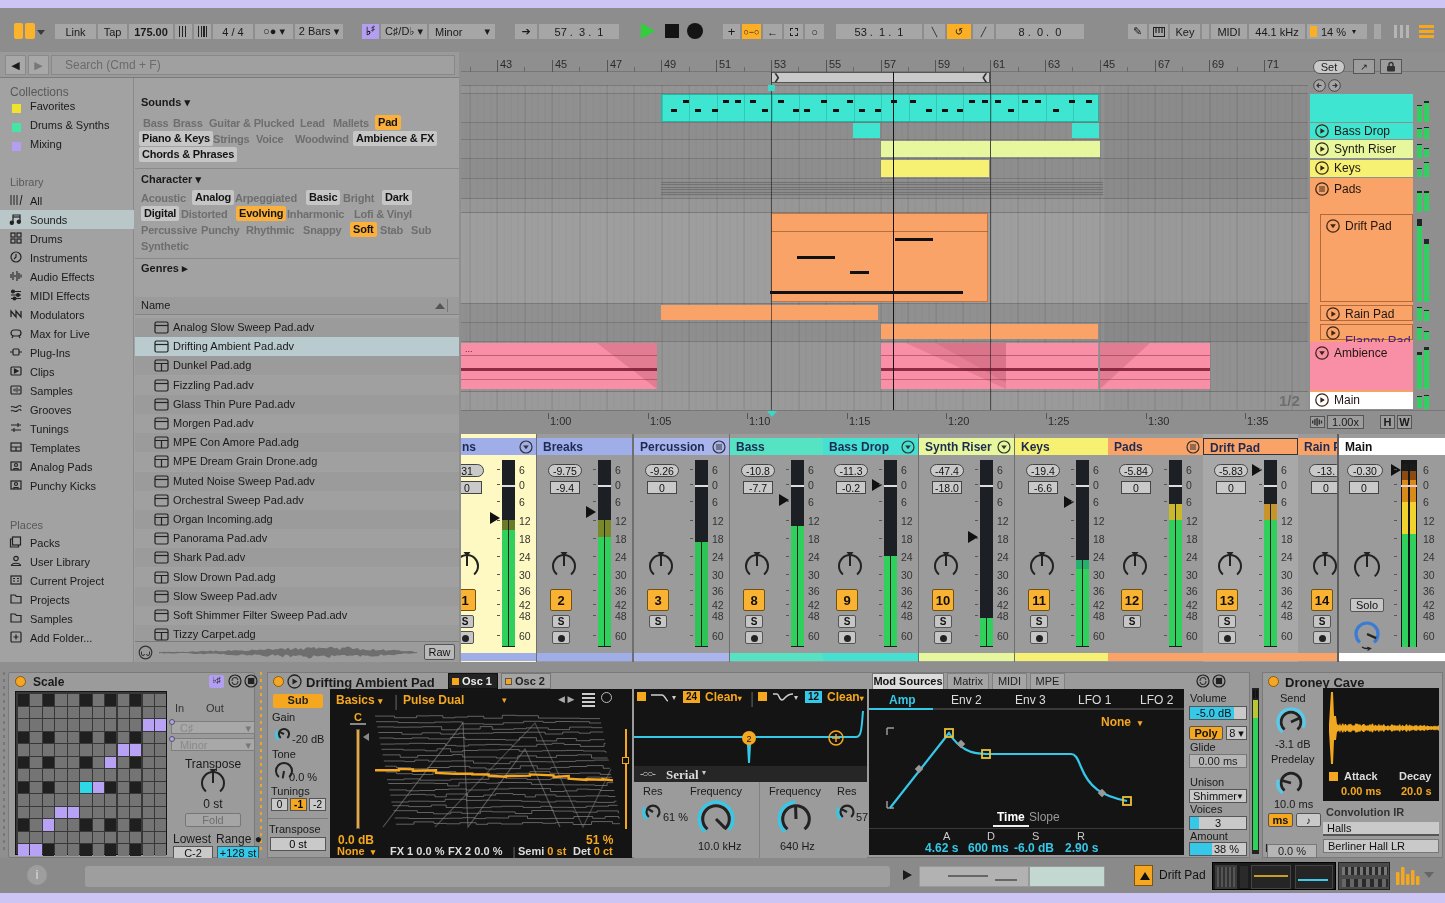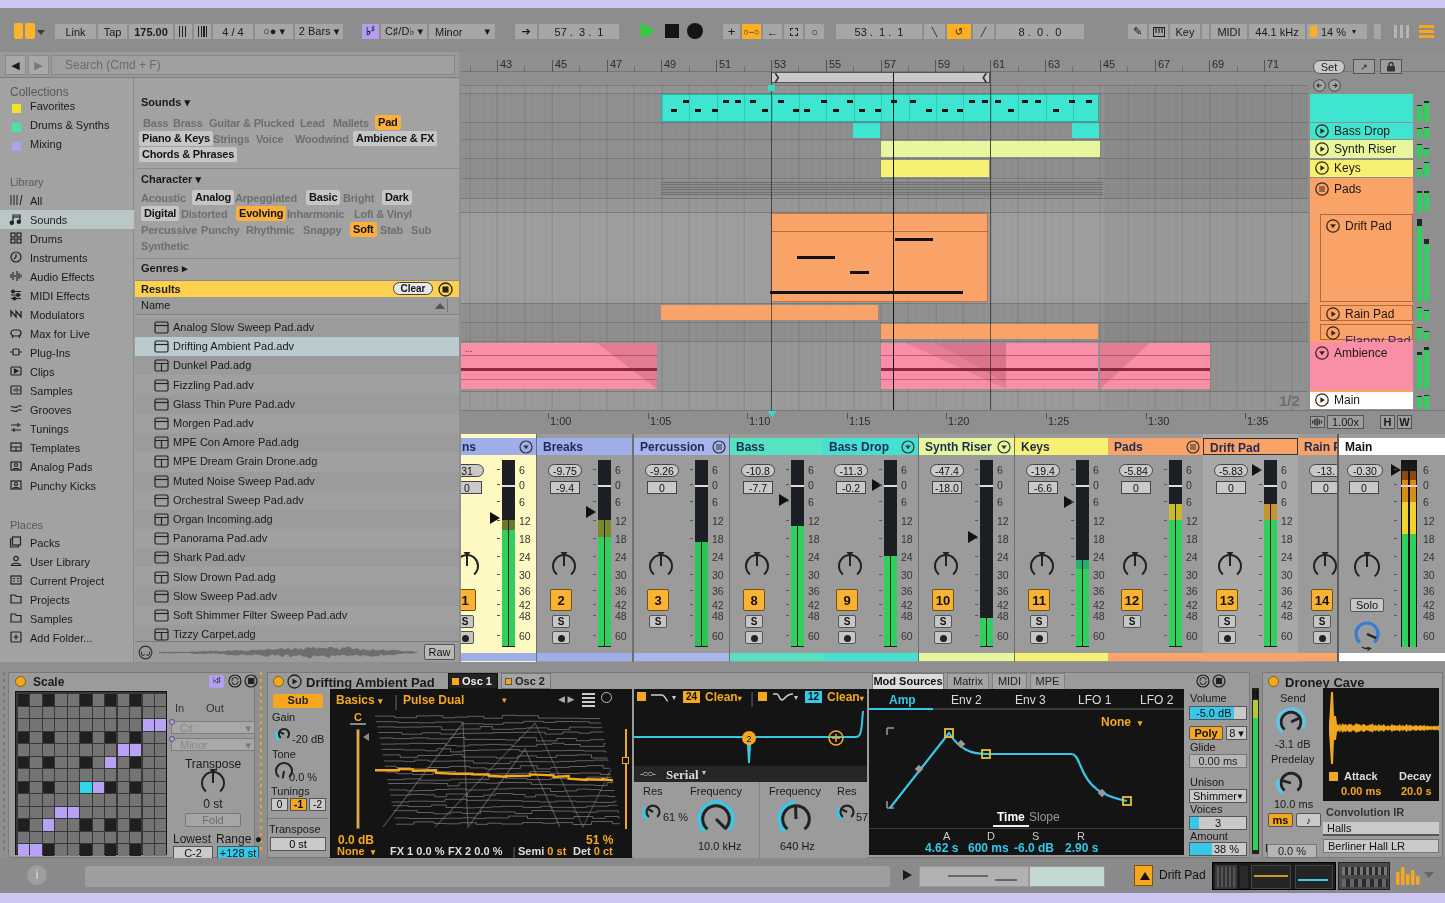--- a/index.html
+++ b/index.html
@@ -225,28 +225,20 @@
 <div class="lbl" style="left:6px;top:146px;color:#6e6e6e;font-weight:bold;font-size:11px;letter-spacing:-0.2px;">Percussive</div>
 <div class="lbl" style="left:66px;top:146px;color:#6e6e6e;font-weight:bold;font-size:11px;letter-spacing:-0.2px;">Punchy</div>
 <div class="lbl" style="left:111px;top:146px;color:#6e6e6e;font-weight:bold;font-size:11px;letter-spacing:-0.2px;">Rhythmic</div>
 <div class="lbl" style="left:168px;top:146px;color:#6e6e6e;font-weight:bold;font-size:11px;letter-spacing:-0.2px;">Snappy</div>
 <div class="abs" style="left:215px;top:144px;padding:1px 3px 2px;background:#fbb03b;border-radius:2px;color:#141414;font-weight:bold;font-size:11px;letter-spacing:-0.2px;">Soft</div>
 <div class="lbl" style="left:245px;top:146px;color:#6e6e6e;font-weight:bold;font-size:11px;letter-spacing:-0.2px;">Stab</div>
 <div class="lbl" style="left:276px;top:146px;color:#6e6e6e;font-weight:bold;font-size:11px;letter-spacing:-0.2px;">Sub</div>
 <div class="lbl" style="left:6px;top:162px;color:#6e6e6e;font-weight:bold;font-size:11px;letter-spacing:-0.2px;">Synthetic</div>
 <div class="abs" style="left:0;top:180px;width:324px;height:1px;background:#8a8a8a;"></div>
 <div class="lbl" style="left:6px;top:184px;font-weight:bold;">Genres ▸</div>
-<div class="abs" style="left:0;top:202px;width:324px;height:17px;background:#fdd04e;border-top:1px solid #8a8a8a;">
-<div class="lbl" style="left:6px;top:2px;font-weight:bold;">Results</div>
-<div class="abs" style="left:258px;top:1px;width:40px;height:13px;background:#e8e8e8;border:1px solid #444;border-radius:7px;font-size:10px;display:flex;align-items:center;justify-content:center;color:#141414;font-weight:bold;">Clear</div>
-<svg class="abs" style="left:303px;top:1px;" width="15" height="15" viewBox="0 0 15 15">
-          <circle cx="7.5" cy="7.5" r="6.5" fill="none" stroke="#222" stroke-width="1.3"></circle>
-          <rect x="4.5" y="4.5" width="6" height="6" fill="#222"></rect>
-        </svg>
-</div>
 <div class="abs" style="left:0;top:219px;width:324px;height:18px;background:#9b9b9b;border-bottom:1px solid #848484;">
 <div class="lbl" style="left:6px;top:2px;">Name</div>
 <div class="abs" style="left:300px;top:6px;width:0;height:0;border-left:5px solid transparent;border-right:5px solid transparent;border-bottom:6px solid #555;"></div>
 <div class="abs" style="left:312px;top:2px;width:1px;height:13px;background:#777;"></div>
 </div>
 <div class="abs" style="left:0;top:240px;width:324px;height:19px;background:#9b9b9b;"></div>
 <svg class="abs" style="left:19px;top:243px;" width="15" height="13" viewBox="0 0 15 13" fill="none" stroke="#222" stroke-width="1.2">
         <rect x="1" y="1" width="13" height="11" rx="1.5"></rect>
         <path d="M1 4.5 H14"></path>
       </svg>

